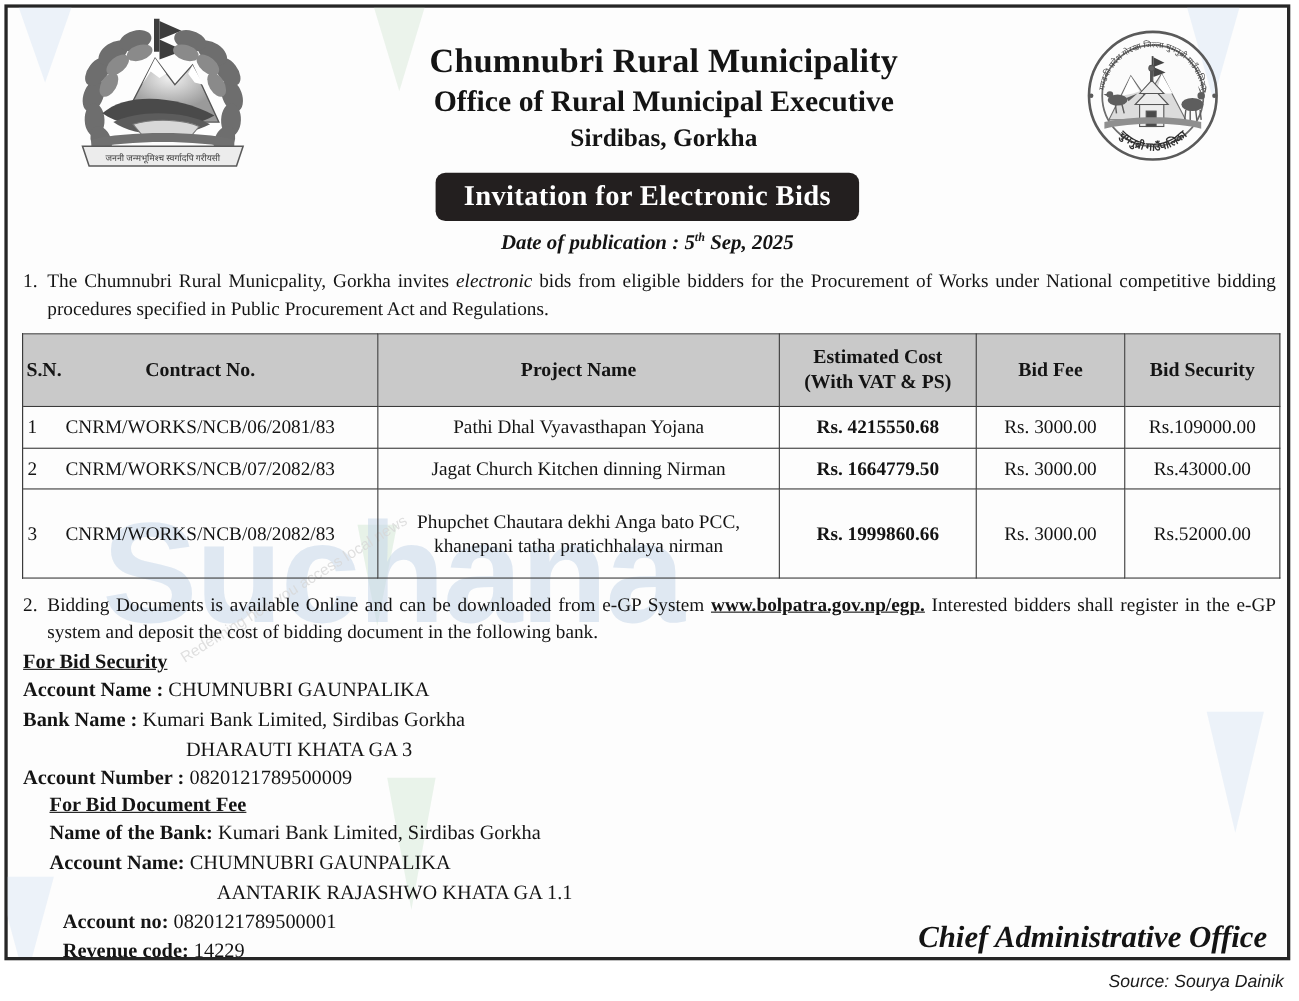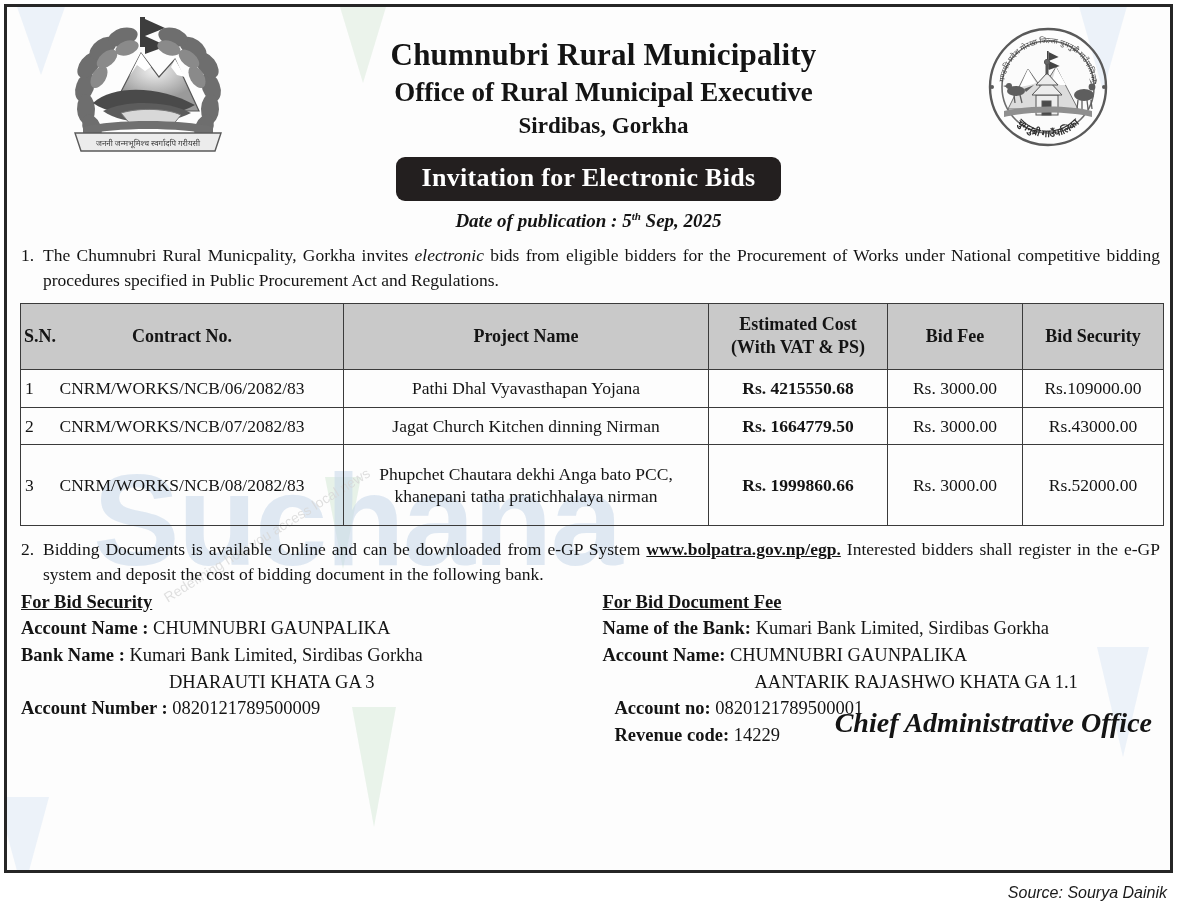--- a/index.html
+++ b/index.html
@@ -194,20 +194,21 @@
   .deposit-title {
     text-align: center;
     font-size: 19px;
     font-weight: bold;
     text-decoration: underline;
     margin: 9px 0 0 0;
   }
   .banks {
     display: flex;
     margin: 5px 10px 0 14px;
+    flex-direction: column;
   }
   .bank-col { flex: 1; }
   .bank-col.right { padding-left: 24px; }
   .bank-head {
     font-size: 18.5px;
     font-weight: bold;
     text-decoration: underline;
     margin-bottom: 2px;
   }
   .bank-line {
@@ -411,21 +412,21 @@
                 <span>Estimated Cost</span><br>
                 <span>(With VAT &amp; PS)</span>
               </th>
               <th class="c-fee">Bid Fee</th>
               <th class="c-sec">Bid Security</th>
             </tr>
           </thead>
           <tbody>
             <tr>
               <td class="sn">1</td>
-              <td class="c-contract">CNRM/WORKS/NCB/06/2082/83</td>
+              <td class="c-contract">CNRM/WORKS/NCB/06/2081/83</td>
               <td class="c-project">Pathi Dhal Vyavasthapan Yojana</td>
               <td class="c-cost">Rs. 4215550.68</td>
               <td class="c-fee">Rs. 3000.00</td>
               <td class="c-sec">Rs.109000.00</td>
             </tr>
             <tr>
               <td class="sn">2</td>
               <td class="c-contract">CNRM/WORKS/NCB/07/2082/83</td>
               <td class="c-project">Jagat Church Kitchen dinning Nirman</td>
               <td class="c-cost">Rs. 1664779.50</td>

